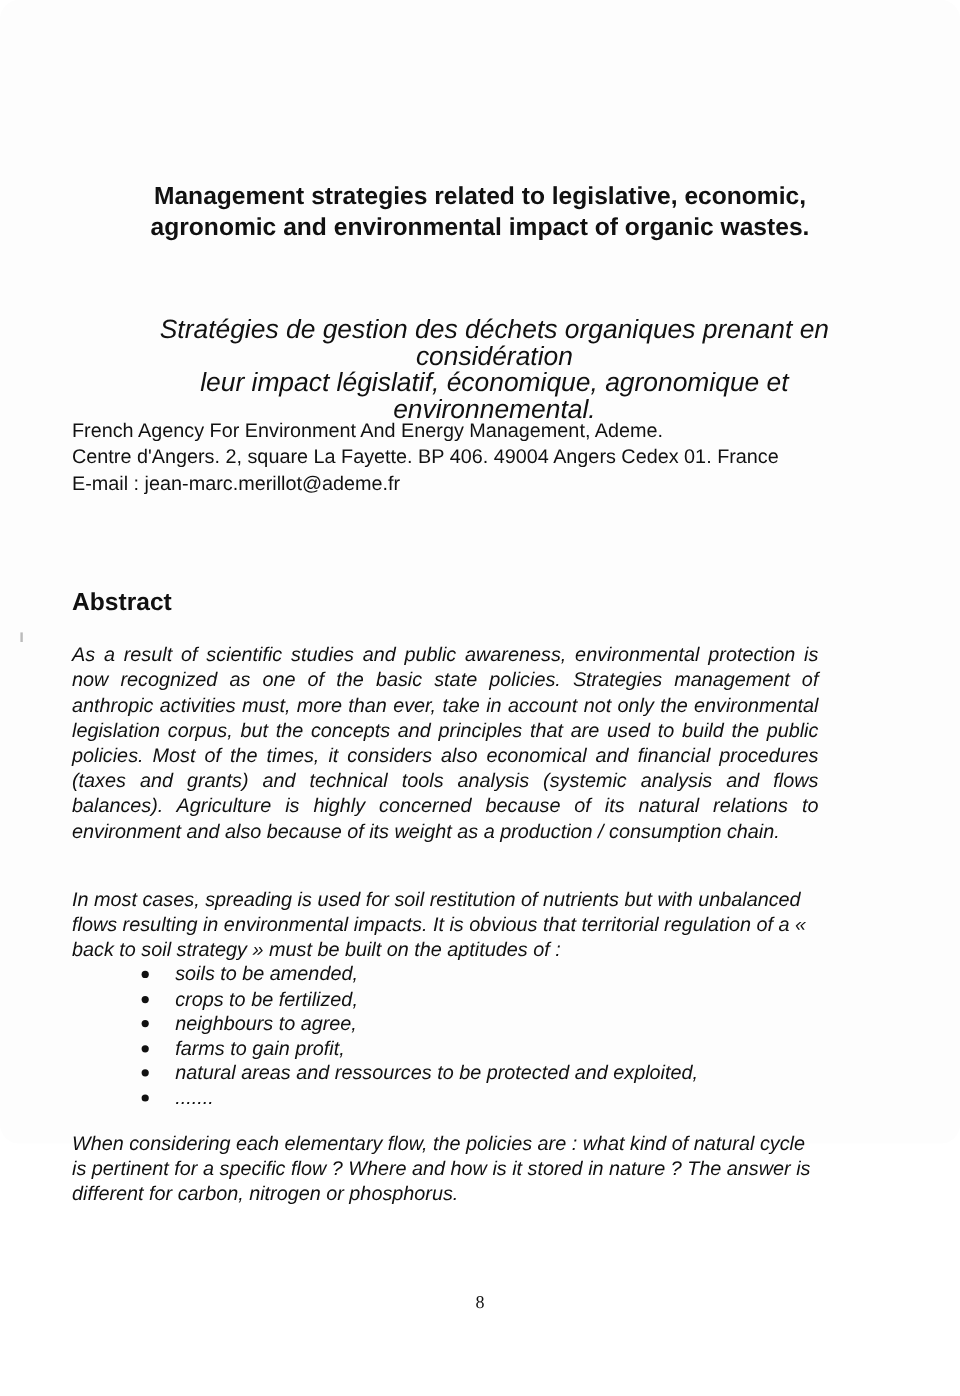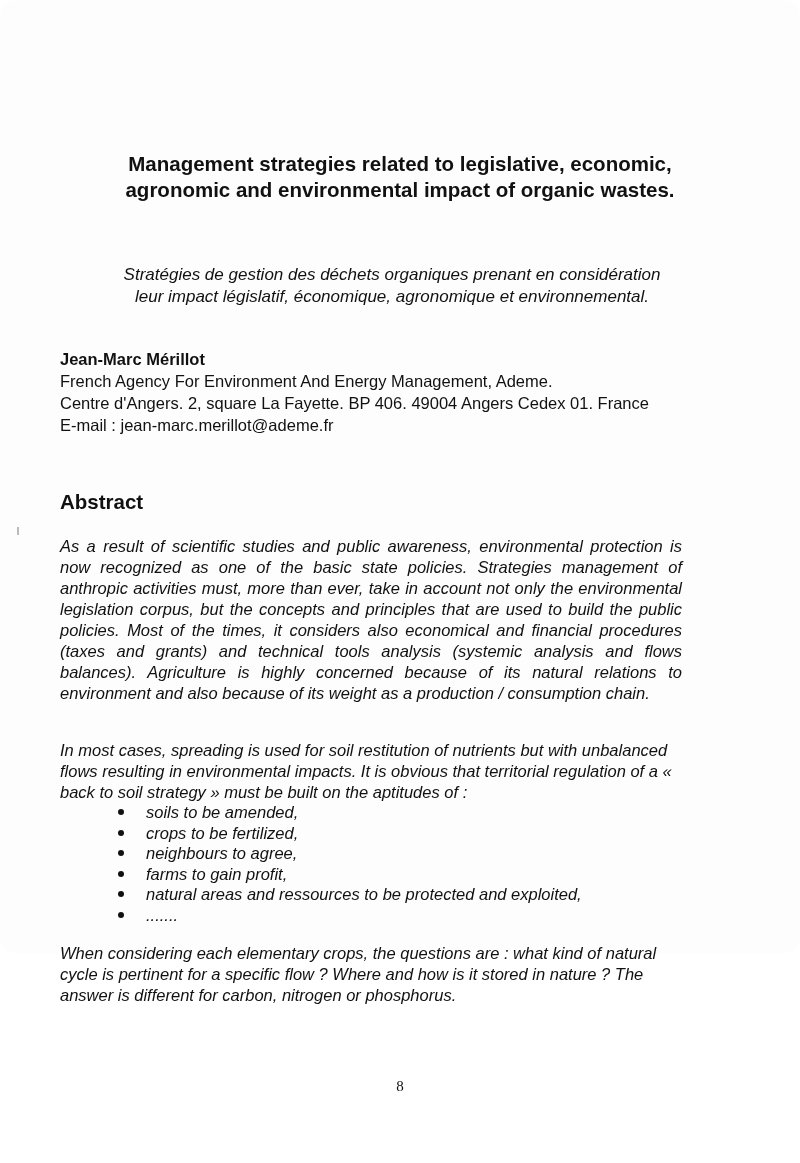--- a/index.html
+++ b/index.html
@@ -9,22 +9,22 @@
       position: absolute; left: 100px; top: 151px; width: 600px;
       font-family: "Liberation Sans", sans-serif; font-weight: bold; font-size: 20.5px;
       line-height: 26px; text-align: center; margin: 0; color: #111;
     }
     .invited {
       position: absolute; left: 100px; top: 223px; width: 600px;
       font-family: "Liberation Sans", sans-serif; font-weight: bold; font-style: italic;
       font-size: 16px; text-align: center; margin: 0;
     }
     .french {
-      position: absolute; left: 92px; top: 264px; width: 600px;
-      font-family: "Liberation Sans", sans-serif; font-style: italic; font-size: 17px;
+      position: absolute; left: 112px; top: 264px; width: 600px;
+      font-family: "Liberation Sans", sans-serif; font-style: italic; font-size: 22px;
       line-height: 22px; text-align: center; margin: 0;
     }
     .author-block {
       position: absolute; left: 60px; top: 348px; width: 660px;
       font-family: "Liberation Sans", sans-serif; font-size: 16.5px; line-height: 22px;
     }
     .author-block div { white-space: nowrap; }
     .author-name { font-weight: bold; }
     .abstract-heading {
       position: absolute; left: 60px; top: 490px;
@@ -65,21 +65,20 @@
     <span>agronomic and environmental impact of organic wastes.</span>
   </h1>
 
 
   <p class="french">
     <span>Stratégies de gestion des déchets organiques prenant en considération</span><br>
     <span>leur impact législatif, économique, agronomique et environnemental.</span>
   </p>
 
   <div class="author-block">
-    <div class="author-name">Jean-Marc Mérillot</div>
     <div>French Agency For Environment And Energy Management, Ademe.</div>
     <div>Centre d'Angers. 2, square La Fayette. BP 406. 49004 Angers Cedex 01. France</div>
     <div>E-mail : jean-marc.merillot@ademe.fr</div>
   </div>
 
   <div class="margin-mark"></div>
 
   <h2 class="abstract-heading">Abstract</h2>
 
   <p class="para p1">As a result of scientific studies and public awareness, environmental protection is now recognized as one of the basic state policies. Strategies management of anthropic activities must, more than ever, take in account not only the environmental legislation corpus, but the concepts and principles that are used to build the public policies. Most of the times, it considers also economical and financial procedures (taxes and grants) and technical tools analysis (systemic analysis and flows balances). Agriculture is highly concerned because of its natural relations to environment and also because of its weight as a production / consumption chain.</p>
@@ -88,16 +87,16 @@
 
   <ul class="bullets">
     <li><span class="dot"></span><span>soils to be amended,</span></li>
     <li><span class="dot"></span><span>crops to be fertilized,</span></li>
     <li><span class="dot"></span><span>neighbours to agree,</span></li>
     <li><span class="dot"></span><span>farms to gain profit,</span></li>
     <li><span class="dot"></span><span>natural areas and ressources to be protected and exploited,</span></li>
     <li><span class="dot"></span><span>.......</span></li>
   </ul>
 
-  <p class="para p3">When considering each elementary crops, the questions are : what kind of natural cycle is pertinent for a specific flow ? Where and how is it stored in nature ? The answer is different for carbon, nitrogen or phosphorus.</p>
+  <p class="para p3">When considering each elementary flow, the policies are : what kind of natural cycle is pertinent for a specific flow ? Where and how is it stored in nature ? The answer is different for carbon, nitrogen or phosphorus.</p>
 
   <div class="page-number">8</div>
 </div>
 
 </body></html>

